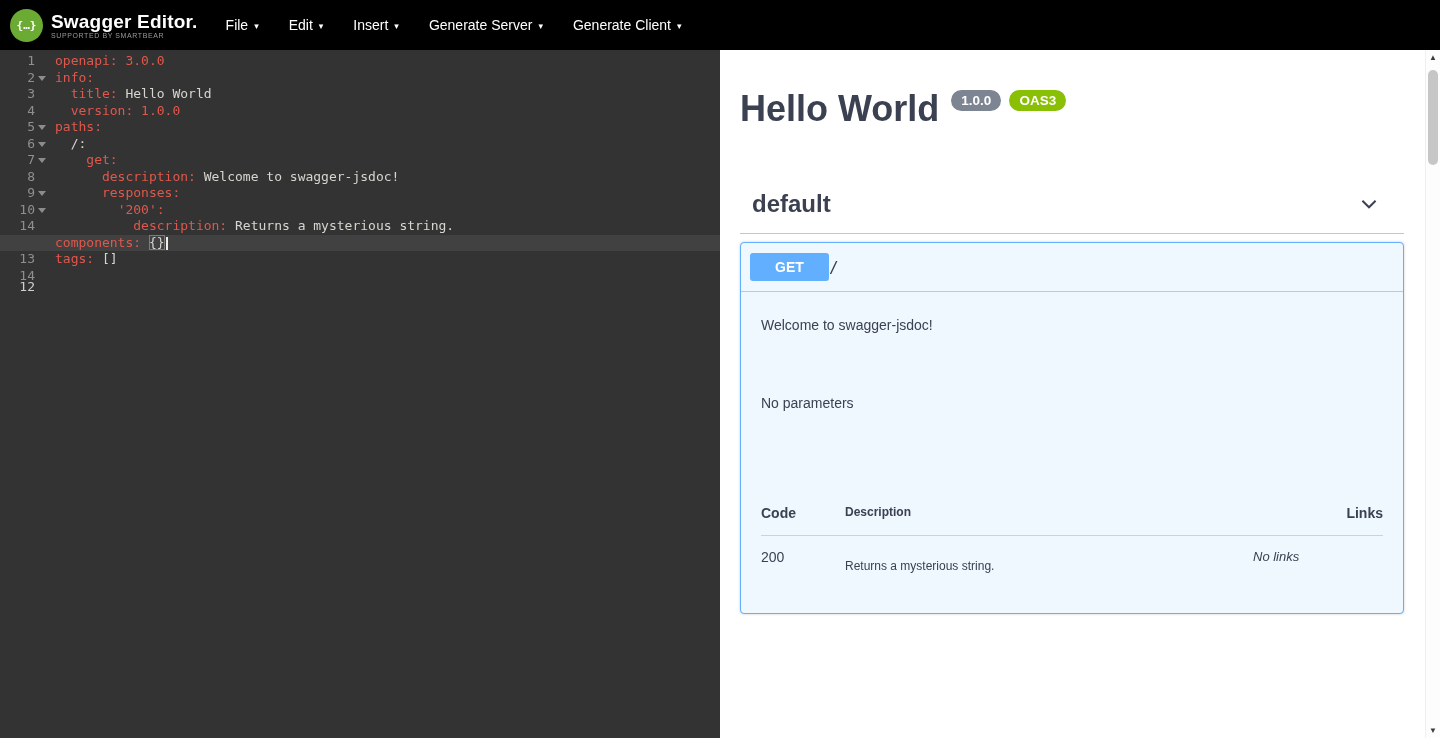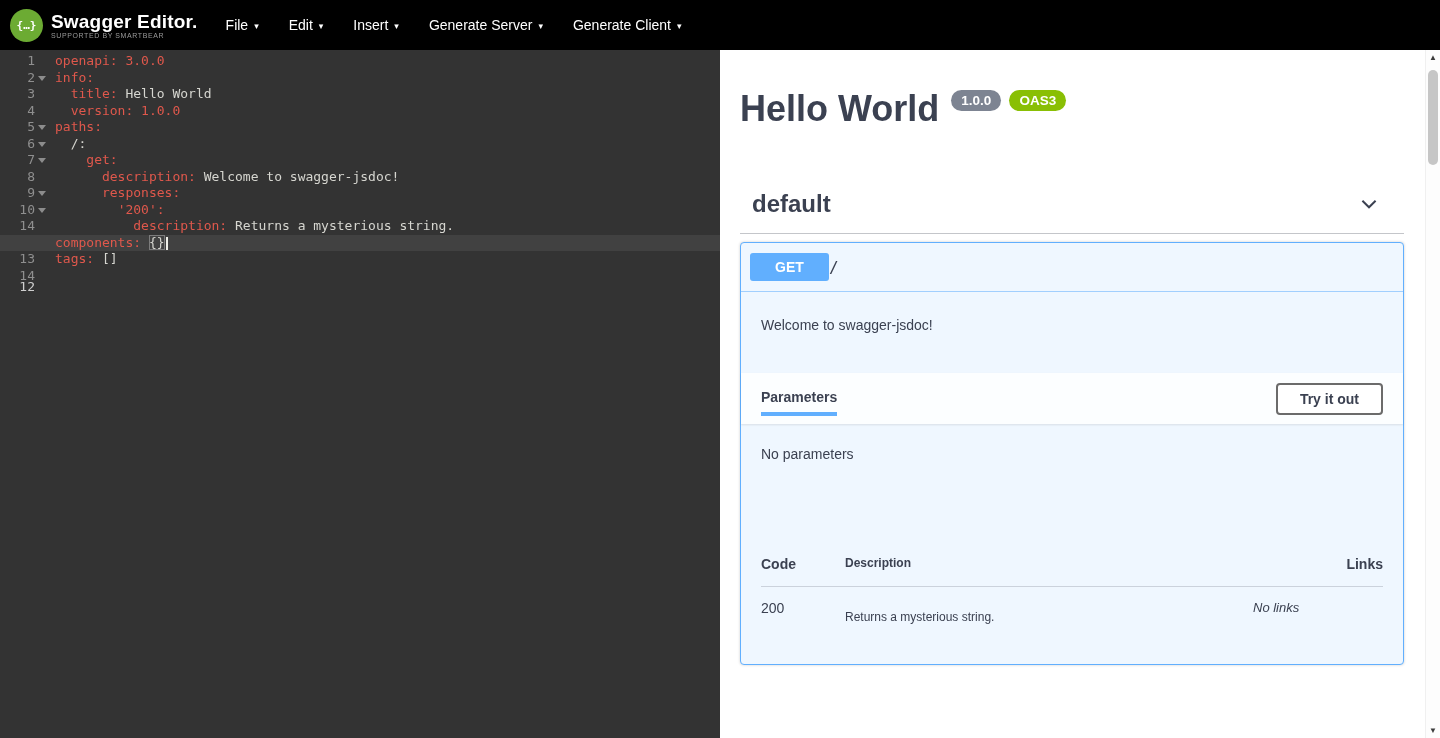--- a/index.html
+++ b/index.html
@@ -215,24 +215,20 @@
     </div>
 
     <div class="opblock">
       <div class="op-summary">
         <span class="method">GET</span>
         <span class="path">/</span>
       </div>
 
       <div class="op-desc">Welcome to swagger-jsdoc!</div>
 
-      <div class="sec-header">
-        <div class="params-title">Parameters</div>
-        <button class="try-btn">Try it out</button>
-      </div>
 
       <div class="no-params">No parameters</div>
 
 
       <div class="resp-table">
         <div class="rt-head">
           <div class="col-code">Code</div>
           <div class="col-desc">Description</div>
           <div class="col-links">Links</div>
         </div>

